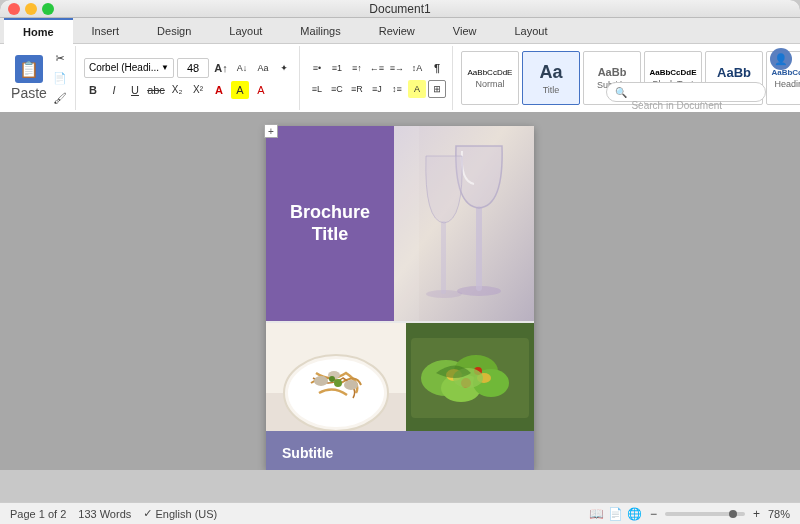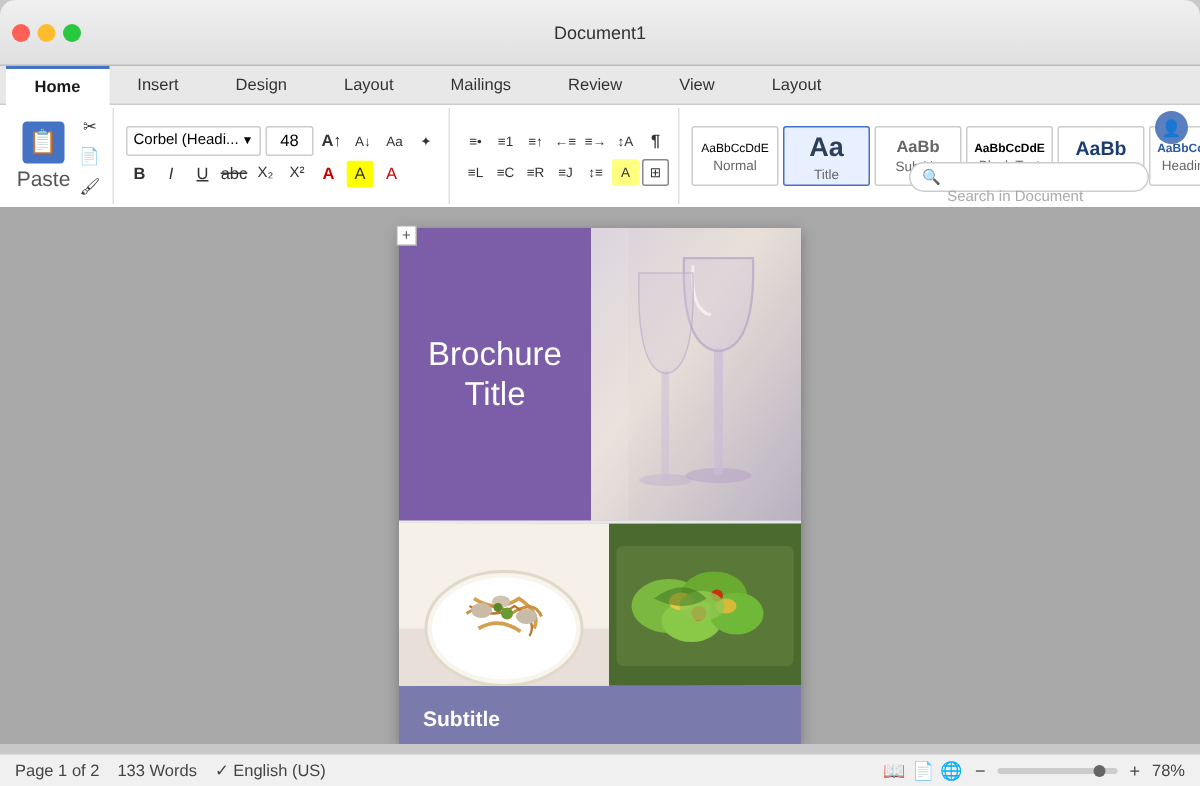--- a/index.html
+++ b/index.html
@@ -8,21 +8,21 @@
       background: #c8c8c8;
       width: 800px;
       height: 524px;
       overflow: hidden;
       border-radius: 10px;
     }
 
     
     .title-bar {
       background: linear-gradient(to bottom, #f0f0f0, #e0e0e0);
-      height: 44px;
+      height: 18px;
       display: flex;
       align-items: center;
       justify-content: center;
       border-top-left-radius: 10px;
       border-top-right-radius: 10px;
       border-bottom: 1px solid #bbb;
       position: relative;
     }
     .title-bar-title {
       font-size: 12px;
@@ -157,21 +157,21 @@
 
     .style-gallery {
       display: flex;
       align-items: center;
       gap: 3px;
     }
     .style-item {
       border: 1px solid #ccc;
       border-radius: 2px;
       width: 58px;
-      height: 40px;
+      height: 54px;
       display: flex;
       flex-direction: column;
       align-items: center;
       justify-content: center;
       cursor: pointer;
       font-size: 10px;
       padding: 2px;
     }
     .style-item.active { border-color: #4472c4; background: #e8f0ff; }
     .style-preview {
@@ -271,22 +271,22 @@
     .brochure-title-block {
       background: #7b5ea7;
       width: 128px;
       display: flex;
       align-items: center;
       justify-content: center;
       padding: 12px;
     }
     .brochure-title-text {
       color: white;
-      font-size: 22px;
-      font-weight: normal;
+      font-size: 18px;
+      font-weight: bold;
       text-align: center;
       line-height: 1.2;
     }
     .brochure-photo-top {
       flex: 1;
       background: linear-gradient(135deg, #c5b8d5 0%, #e8ddd5 50%, #b8b0c0 100%);
       position: relative;
       overflow: hidden;
     }
 

